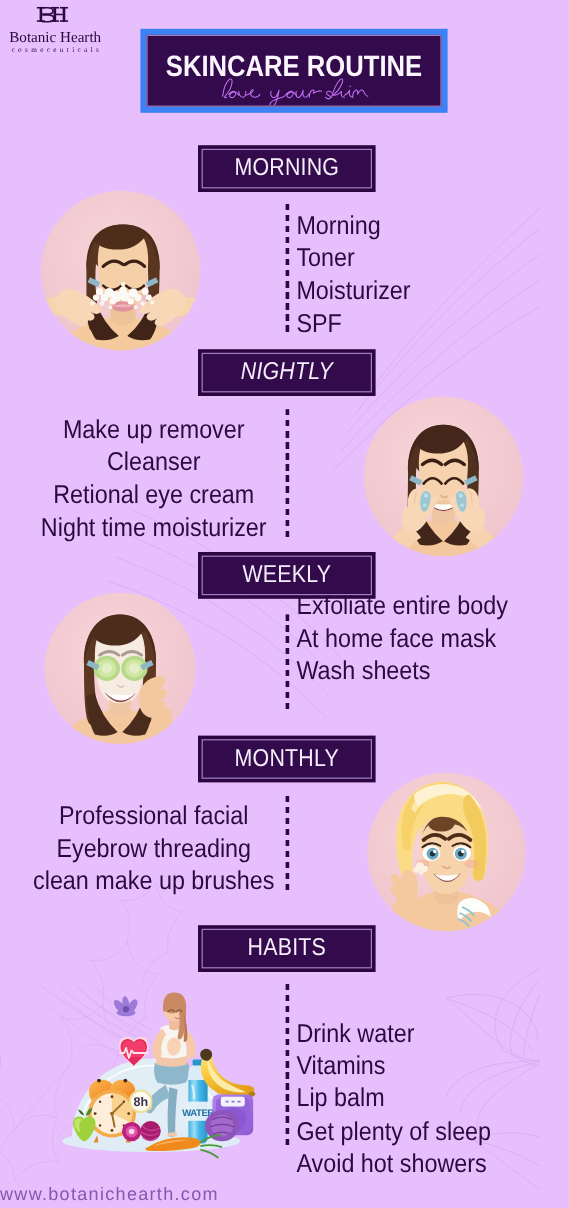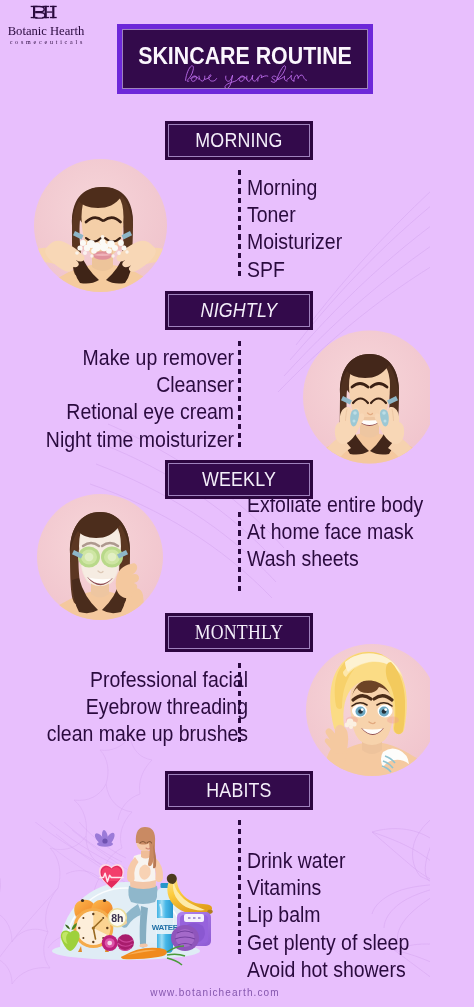--- a/index.html
+++ b/index.html
@@ -1,65 +1,65 @@
 <!DOCTYPE html>
 <html><head>
 <meta charset="utf-8">
 <title>Skincare Routine</title>
 <style>
   html,body{margin:0;padding:0;}
   body{width:474px;height:1007px;overflow:hidden;background:#e8bffd;
        font-family:"Liberation Sans",sans-serif;}
   .page{position:relative;width:430px;height:1007px;overflow:hidden;
-        background:#e8bffd;}
+        background:#e8bffd;padding-left:20px;}
   svg{display:block;}
   .abs{position:absolute;}
 
   
   .brand{position:absolute;left:-2px;top:3px;width:96px;text-align:center;color:#2a0a3e;}
   .brand .bname{font-family:"Liberation Serif",serif;font-size:12.6px;letter-spacing:0px;
                 margin-top:3px;color:#2a0a3e;line-height:14px;}
   .brand .btag{font-family:"Liberation Serif",serif;font-size:6px;letter-spacing:2.8px;
                margin-top:1px;margin-left:2.8px;color:#2a0a3e;line-height:7px;}
 
   
   .title-banner{position:absolute;left:117px;top:24px;width:256px;height:70px;
-                background:#6d28d9;box-sizing:border-box;}
+                background:#3b82f6;box-sizing:border-box;}
   .title-banner .inner{position:absolute;left:5px;top:5px;right:5px;bottom:5px;
                        border:1.4px solid #9f83bd;box-sizing:border-box;background:#330a4b;}
   .title-main{position:absolute;left:0;right:0;top:19px;text-align:center;color:#fbf6fd;
               font-family:"Liberation Sans",sans-serif;font-weight:bold;font-size:24.5px;
               letter-spacing:0px;line-height:25px;transform:scaleX(.872);}
   .title-sub-art{position:absolute;left:66px;top:41px;}
 
   
   .badge{position:absolute;left:165px;width:148px;height:39px;background:#2d0640;
          box-sizing:border-box;}
   .badge .binner{position:absolute;left:3px;top:3px;right:3px;bottom:3px;
                  border:1.2px solid #9f82bd;box-sizing:border-box;background:#330a4b;}
   .badge .blabel{position:absolute;left:0;right:0;top:0;bottom:0;display:flex;
                  align-items:center;justify-content:center;color:#f4eefa;
                  font-size:20.3px;letter-spacing:.2px;transform:scaleX(.878);}
 
   
   .list{position:absolute;color:#2a0a3e;font-size:21.5px;line-height:27.2px;
         white-space:nowrap;}
-  .list.l{text-align:right;}
+  .list.l{text-align:center;}
   .list.r{text-align:left;}
   .list div{transform:scaleX(.905);}
   .list.l div{transform-origin:right center;}
   .list.r div{transform-origin:left center;}
 
   
   .dots{position:absolute;width:3.4px;background-image:
         repeating-linear-gradient(to bottom,#2a0a3e 0 5.2px,transparent 5.2px 9.2px);}
 
   
-  .footer{position:absolute;left:0;right:0;top:987px;text-align:center;color:#8557ae;
-          font-size:10px;letter-spacing:1.1px;}
+  .footer{position:absolute;left:0;right:0;top:987px;color:#8557ae;
+          font-size:15px;letter-spacing:1.1px;}
 </style>
 </head>
 <body>
 
 <div class="page">
 
   <svg class="abs" style="left:0;top:0" width="474" height="1007" viewBox="0 0 474 1007">
     <g stroke="#d6a8f0" stroke-width="0.7" fill="none" opacity=".85">
       <path d="M474 152 C 424 196 366 250 305 330"></path>
       <path d="M474 172 C 420 212 356 268 296 345"></path>
@@ -665,26 +665,26 @@
       <div class="badge" style="top: 460px;">
         <div class="binner"></div>
         <div class="blabel">WEEKLY</div>
       </div>
       <div class="dots" style="top: 512px; height: 81px; left: 237.5px;"></div>
       <div class="list r" style="top: 492px; left: 247px;">
         <div>Exfoliate entire body</div>
         <div>At home face mask</div>
         <div>Wash sheets</div>
       </div>
-      <div class="badge" style="top: 613px; font-family: Liberation Serif, serif;">
+      <div class="badge" style="top: 613px;">
         <div class="binner"></div>
         <div class="blabel">MONTHLY</div>
       </div>
       <div class="dots" style="top: 663px; height: 81px; left: 237.5px;"></div>
-      <div class="list l" style="top: 667px; left: 14px; width: 234px;">
+      <div class="list l" style="top: 667px; left: 0px; width: 234px;">
         <div>Professional facial</div>
         <div>Eyebrow threading</div>
         <div>clean make up brushes</div>
       </div>
       <div class="badge" style="top: 771px;">
         <div class="binner"></div>
         <div class="blabel">HABITS</div>
       </div>
       <div class="dots" style="top: 820px; height: 136px; left: 237.5px;"></div>
       <div class="list r" style="top: 848px; left: 247px;">

